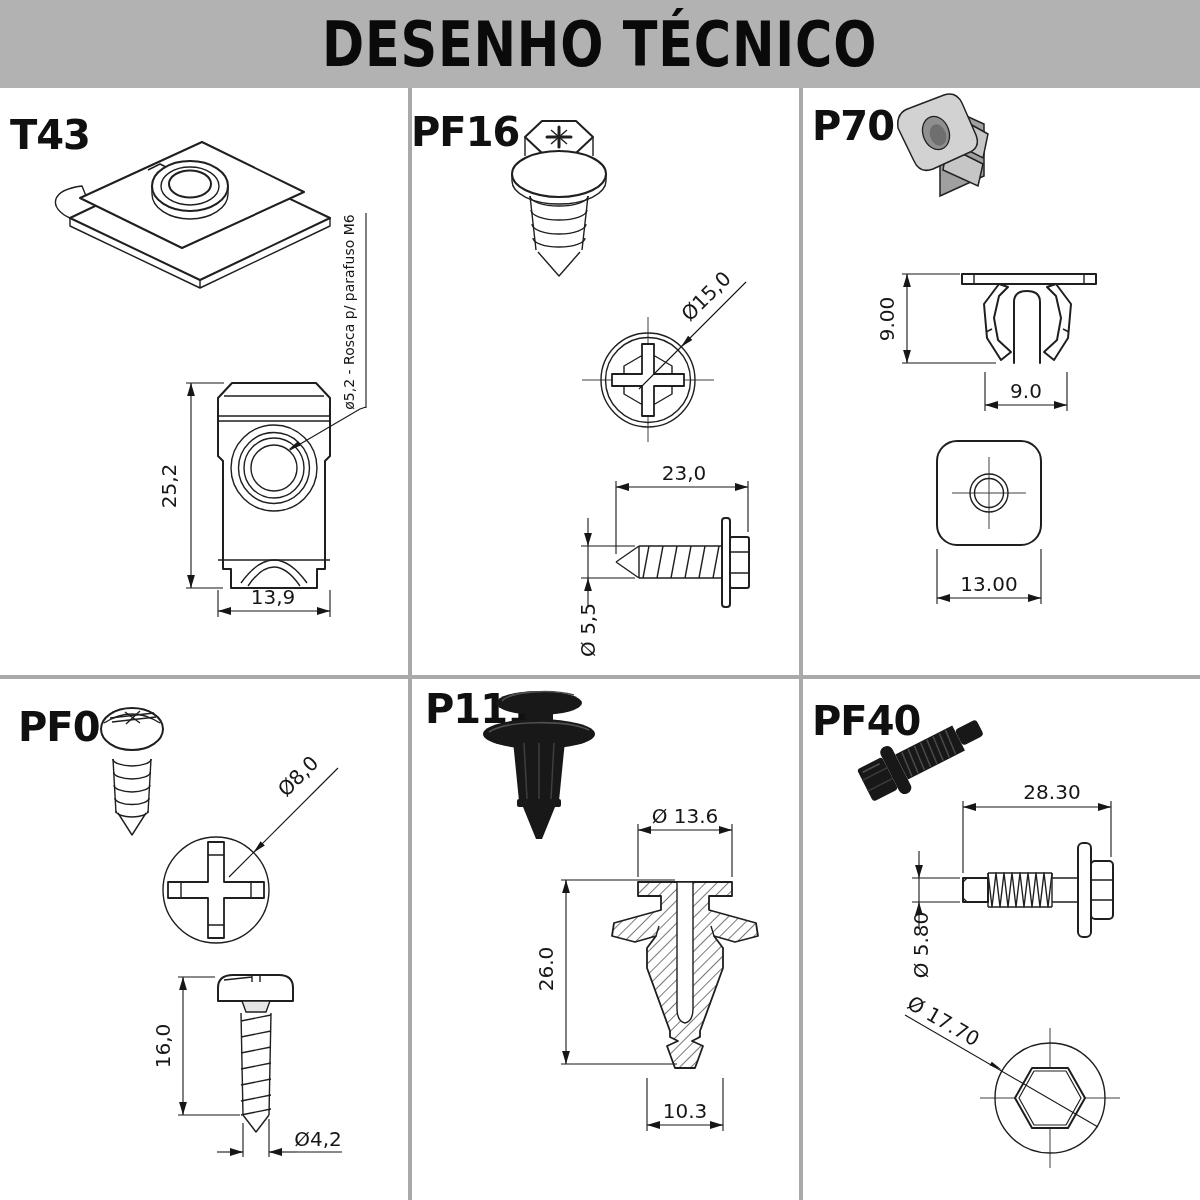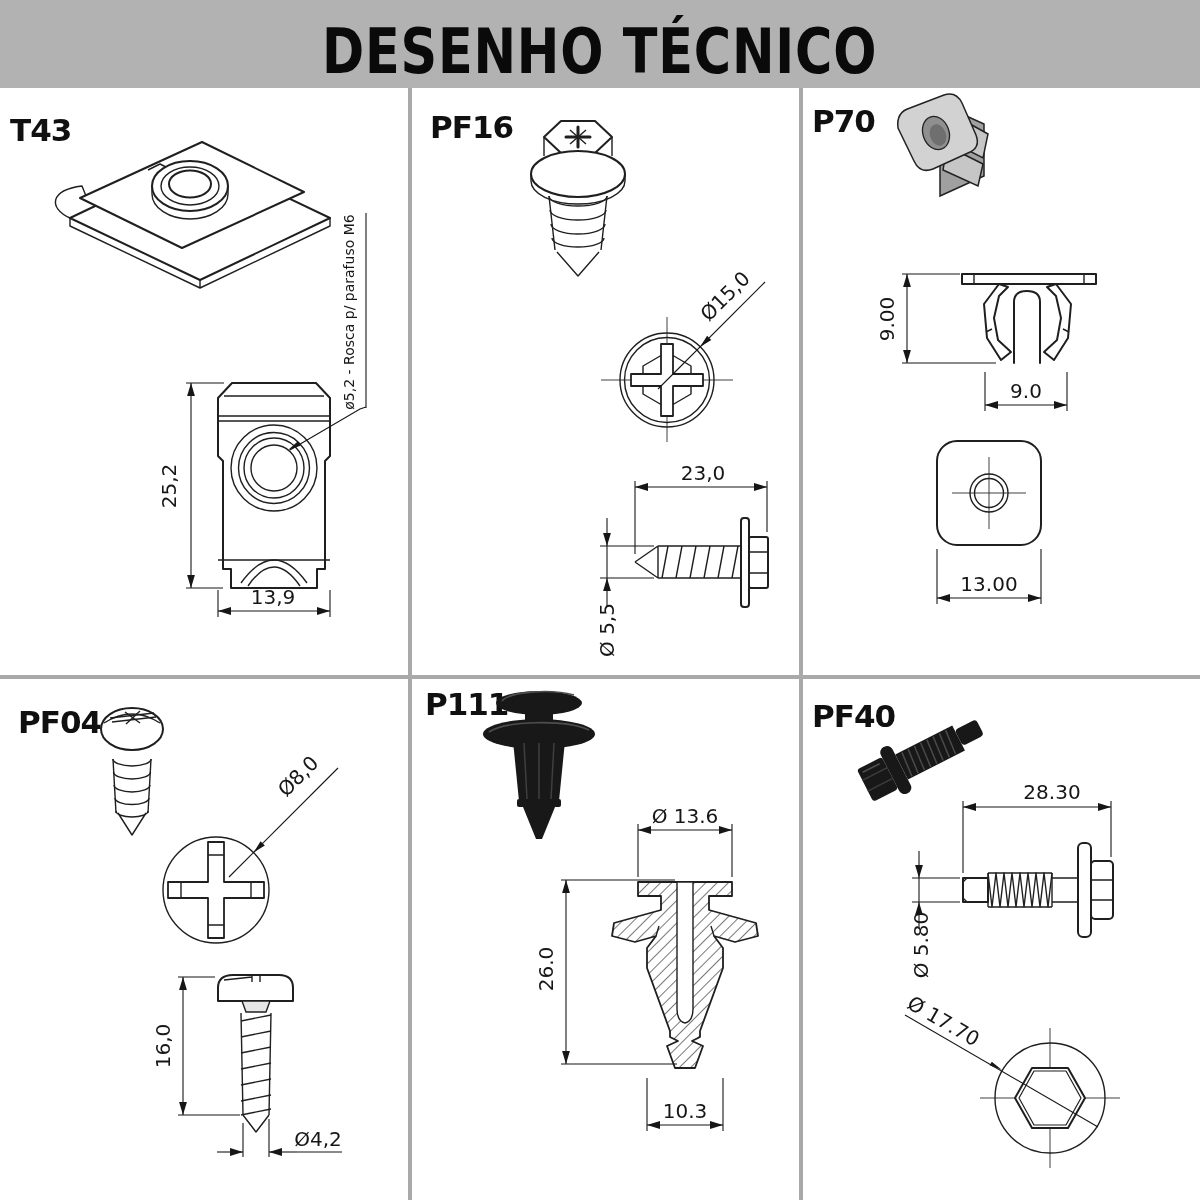--- a/index.html
+++ b/index.html
@@ -1,28 +1,28 @@
 <!DOCTYPE html>
 <html><head>
 <meta charset="utf-8">
 <style>
   html,body{margin:0;padding:0;background:#ffffff;}
   .page{position:relative;width:1200px;height:1200px;background:#fff;overflow:hidden;
         font-family:"DejaVu Sans",sans-serif;}
   
   .hdr{position:absolute;left:0;top:0;width:1200px;height:88px;background:#b2b2b2;
-       display:flex;align-items:flex-end;justify-content:center;}
+       display:flex;align-items:center;justify-content:center;}
   .hdr .title{font-size:62px;font-weight:bold;color:#0a0a0a;letter-spacing:1px;
        display:inline-block;transform:scaleX(0.82);transform-origin:center;white-space:nowrap;}
   
   .vdiv{position:absolute;top:88px;bottom:0;width:4px;background:#a9a9a9;}
   .hdiv{position:absolute;left:0;top:675px;width:1200px;height:4px;background:#a9a9a9;}
   
   .panel{position:absolute;}
-  .plabel{position:absolute;font-weight:bold;font-size:31px;color:#101010;letter-spacing:-1px;
+  .plabel{position:absolute;font-weight:bold;font-size:40px;color:#101010;letter-spacing:-1px;
           line-height:1;white-space:nowrap;}
   svg{position:absolute;left:0;top:0;}
   
   .ol{fill:#ffffff;stroke:#1f1f1f;stroke-width:2;stroke-linejoin:round;}
   .ln{fill:none;stroke:#1f1f1f;stroke-width:2;stroke-linejoin:round;stroke-linecap:round;}
   .md{fill:none;stroke:#1f1f1f;stroke-width:1.4;stroke-linejoin:round;}
   .dim{fill:none;stroke:#161616;stroke-width:1.1;}
   .cl{fill:none;stroke:#2a2a2a;stroke-width:0.9;}
   .dtxt{font-family:"DejaVu Sans",sans-serif;font-size:20px;fill:#161616;}
   .atxt{font-family:"DejaVu Sans",sans-serif;font-size:14px;fill:#161616;}
@@ -85,21 +85,21 @@
         <text class="dtxt" x="273" y="514" text-anchor="middle">13,9</text>
 
         <path class="dim" d="M290,360 L360,319 L366,317"></path>
         <line class="dim" x1="366" y1="318" x2="366" y2="123"></line>
         <polygon class="arr" points="288,360 297.9,351.3 300.5,355.7"></polygon>
         <text class="atxt" transform="rotate(-90 354 222)" x="354" y="222" text-anchor="middle">ø5,2 - Rosca p/ parafuso M6</text>
       </g>
     </svg>
   </div>
 
-  <div class="panel" style="left:416px;top:90px;width:388px;height:585px">
+  <div class="panel" style="left:397px;top:90px;width:388px;height:585px">
     <div class="plabel" style="left:14px;top:22px">PF16</div>
     <svg width="388" height="585" viewBox="0 0 388 585">
       <defs>
         <marker id="aF16" viewBox="0 0 12 9" refX="12" refY="4.5" markerWidth="13" markerHeight="10" orient="auto-start-reverse" markerUnits="userSpaceOnUse">
             <path d="M12,4.5 L0,0.9 L0,8.1 Z" fill="#161616"></path>
           </marker>
       </defs>
 
       <g>
         <path class="md" d="M128,47 V66 M196,47 V66 M145,63 V74 M179,63 V74"></path>

